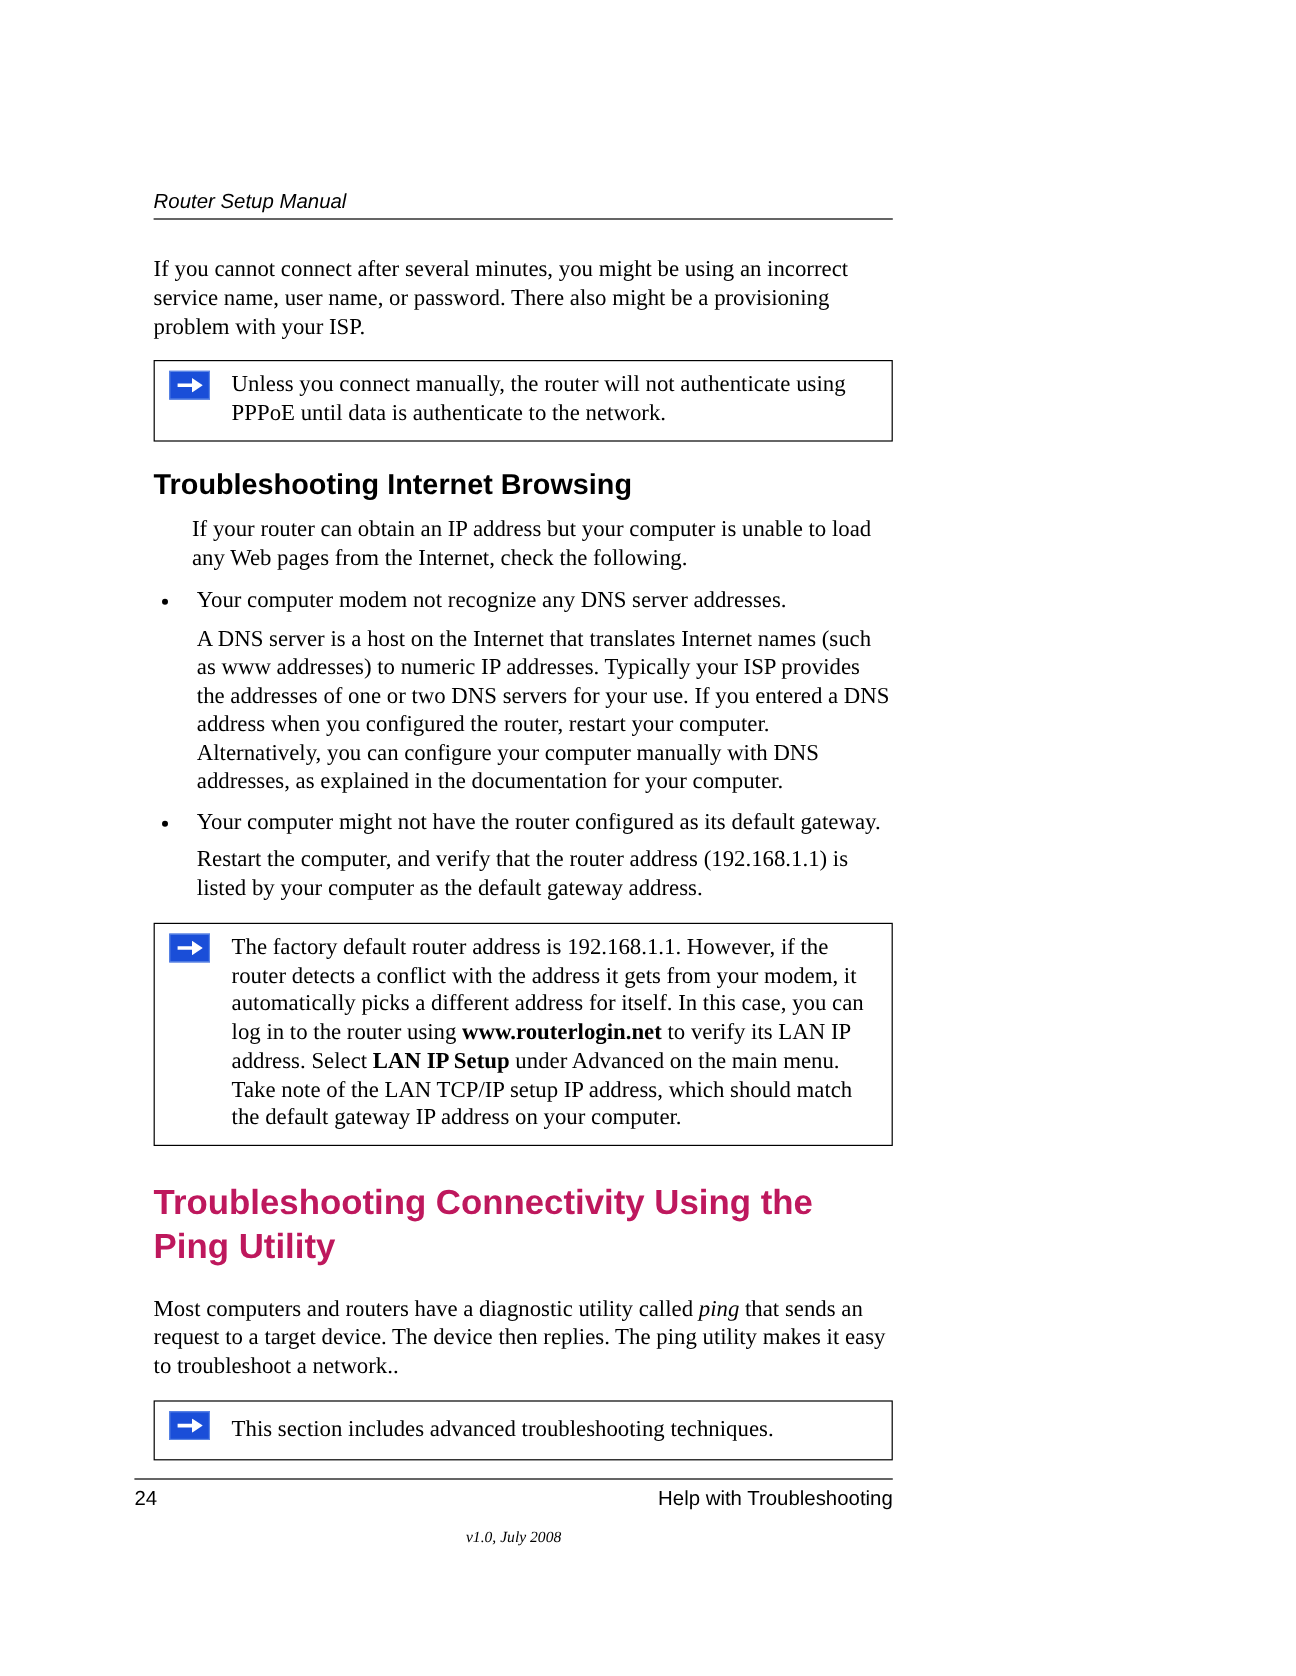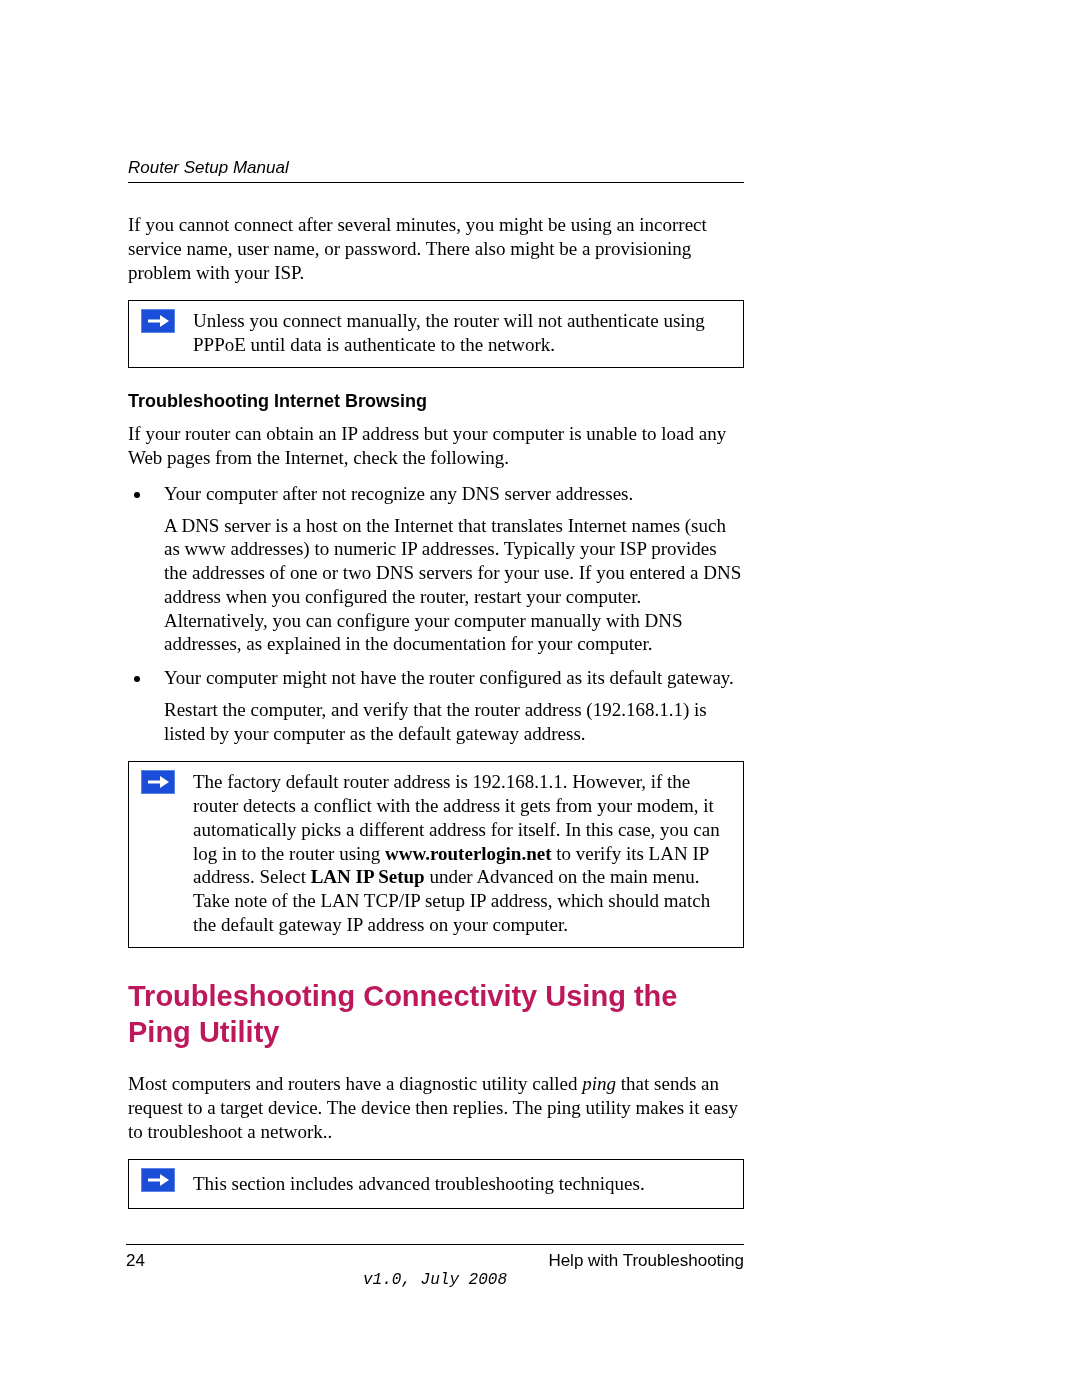--- a/index.html
+++ b/index.html
@@ -63,21 +63,21 @@
     border: 1px solid #5b86e5;
     box-sizing: border-box;
     display:flex;
     align-items:center;
     justify-content:center;
   }
   .note-icon svg { display:block; }
   .subheading {
     font-family: Arial, Helvetica, sans-serif;
     font-weight: bold;
-    font-size: 18px;
+    font-size: 24px;
     margin: 18px 0 10px 0;
   }
   ul.bullets {
     list-style: disc;
     padding-left: 24px;
     margin: 0 0 10px 0;
   }
   ul.bullets > li {
     padding-left: 12px;
     margin-bottom: 10px;
@@ -91,36 +91,37 @@
     font-family: Arial, Helvetica, sans-serif;
     font-weight: bold;
     font-size: 29px;
     color: #be185d;
     margin: 30px 0 22px 0;
   }
   .ping-italic { font-style: italic; }
   .bold { font-weight: bold; }
   .footer {
     position: absolute;
-    left: 126px;
+    left: 112px;
     right: 128px;
     bottom: 108px;
   }
   .footer-line {
     display: flex;
     justify-content: space-between;
     font-family: Arial, Helvetica, sans-serif;
     font-size: 17px;
     margin-top: 6px;
   }
   .footer-version {
     text-align: center;
-    font-family: Liberation Mono, monospace;
+    font-family: Liberation Serif, serif;
     font-style: italic;
-    font-size: 16px;
+    font-size: 13px;
+    margin-top: 14px;
   }
 </style>
 </head>
 <body>
 
 <div class="page">
 
   <div class="running-head">Router Setup Manual</div>
   <hr class="head-rule">
 
@@ -135,25 +136,25 @@
             <line x1="1" y1="6" x2="15" y2="6" stroke="#ffffff" stroke-width="3"></line>
             <polygon points="13,0 22,6 13,12" fill="#ffffff"></polygon>
           </svg>
         </div>
       </div>
       <div class="note-text-cell">Unless you connect manually, the router will not authenticate using PPPoE until data is authenticate to the network.</div>
     </div>
 
     <div class="subheading">Troubleshooting Internet Browsing</div>
 
-    <p class="para" style="margin-bottom:12px;">If your router can obtain an IP address but your computer is unable to load any Web pages from the Internet, check the following.</p>
+    <p class="para" style="margin-bottom:12px;margin-left:32px;">If your router can obtain an IP address but your computer is unable to load any Web pages from the Internet, check the following.</p>
 
     <ul class="bullets">
       <li>
-        <span>Your computer after not recognize any DNS server addresses.</span>
+        <span>Your computer modem not recognize any DNS server addresses.</span>
         <div class="li-followup">A DNS server is a host on the Internet that translates Internet names (such as www addresses) to numeric IP addresses. Typically your ISP provides the addresses of one or two DNS servers for your use. If you entered a DNS address when you configured the router, restart your computer. Alternatively, you can configure your computer manually with DNS addresses, as explained in the documentation for your computer.</div>
       </li>
       <li>
         <span>Your computer might not have the router configured as its default gateway.</span>
         <div class="li-followup">Restart the computer, and verify that the router address (192.168.1.1) is listed by your computer as the default gateway address.</div>
       </li>
     </ul>
 
     <div class="note-box">
       <div class="note-icon-cell">

